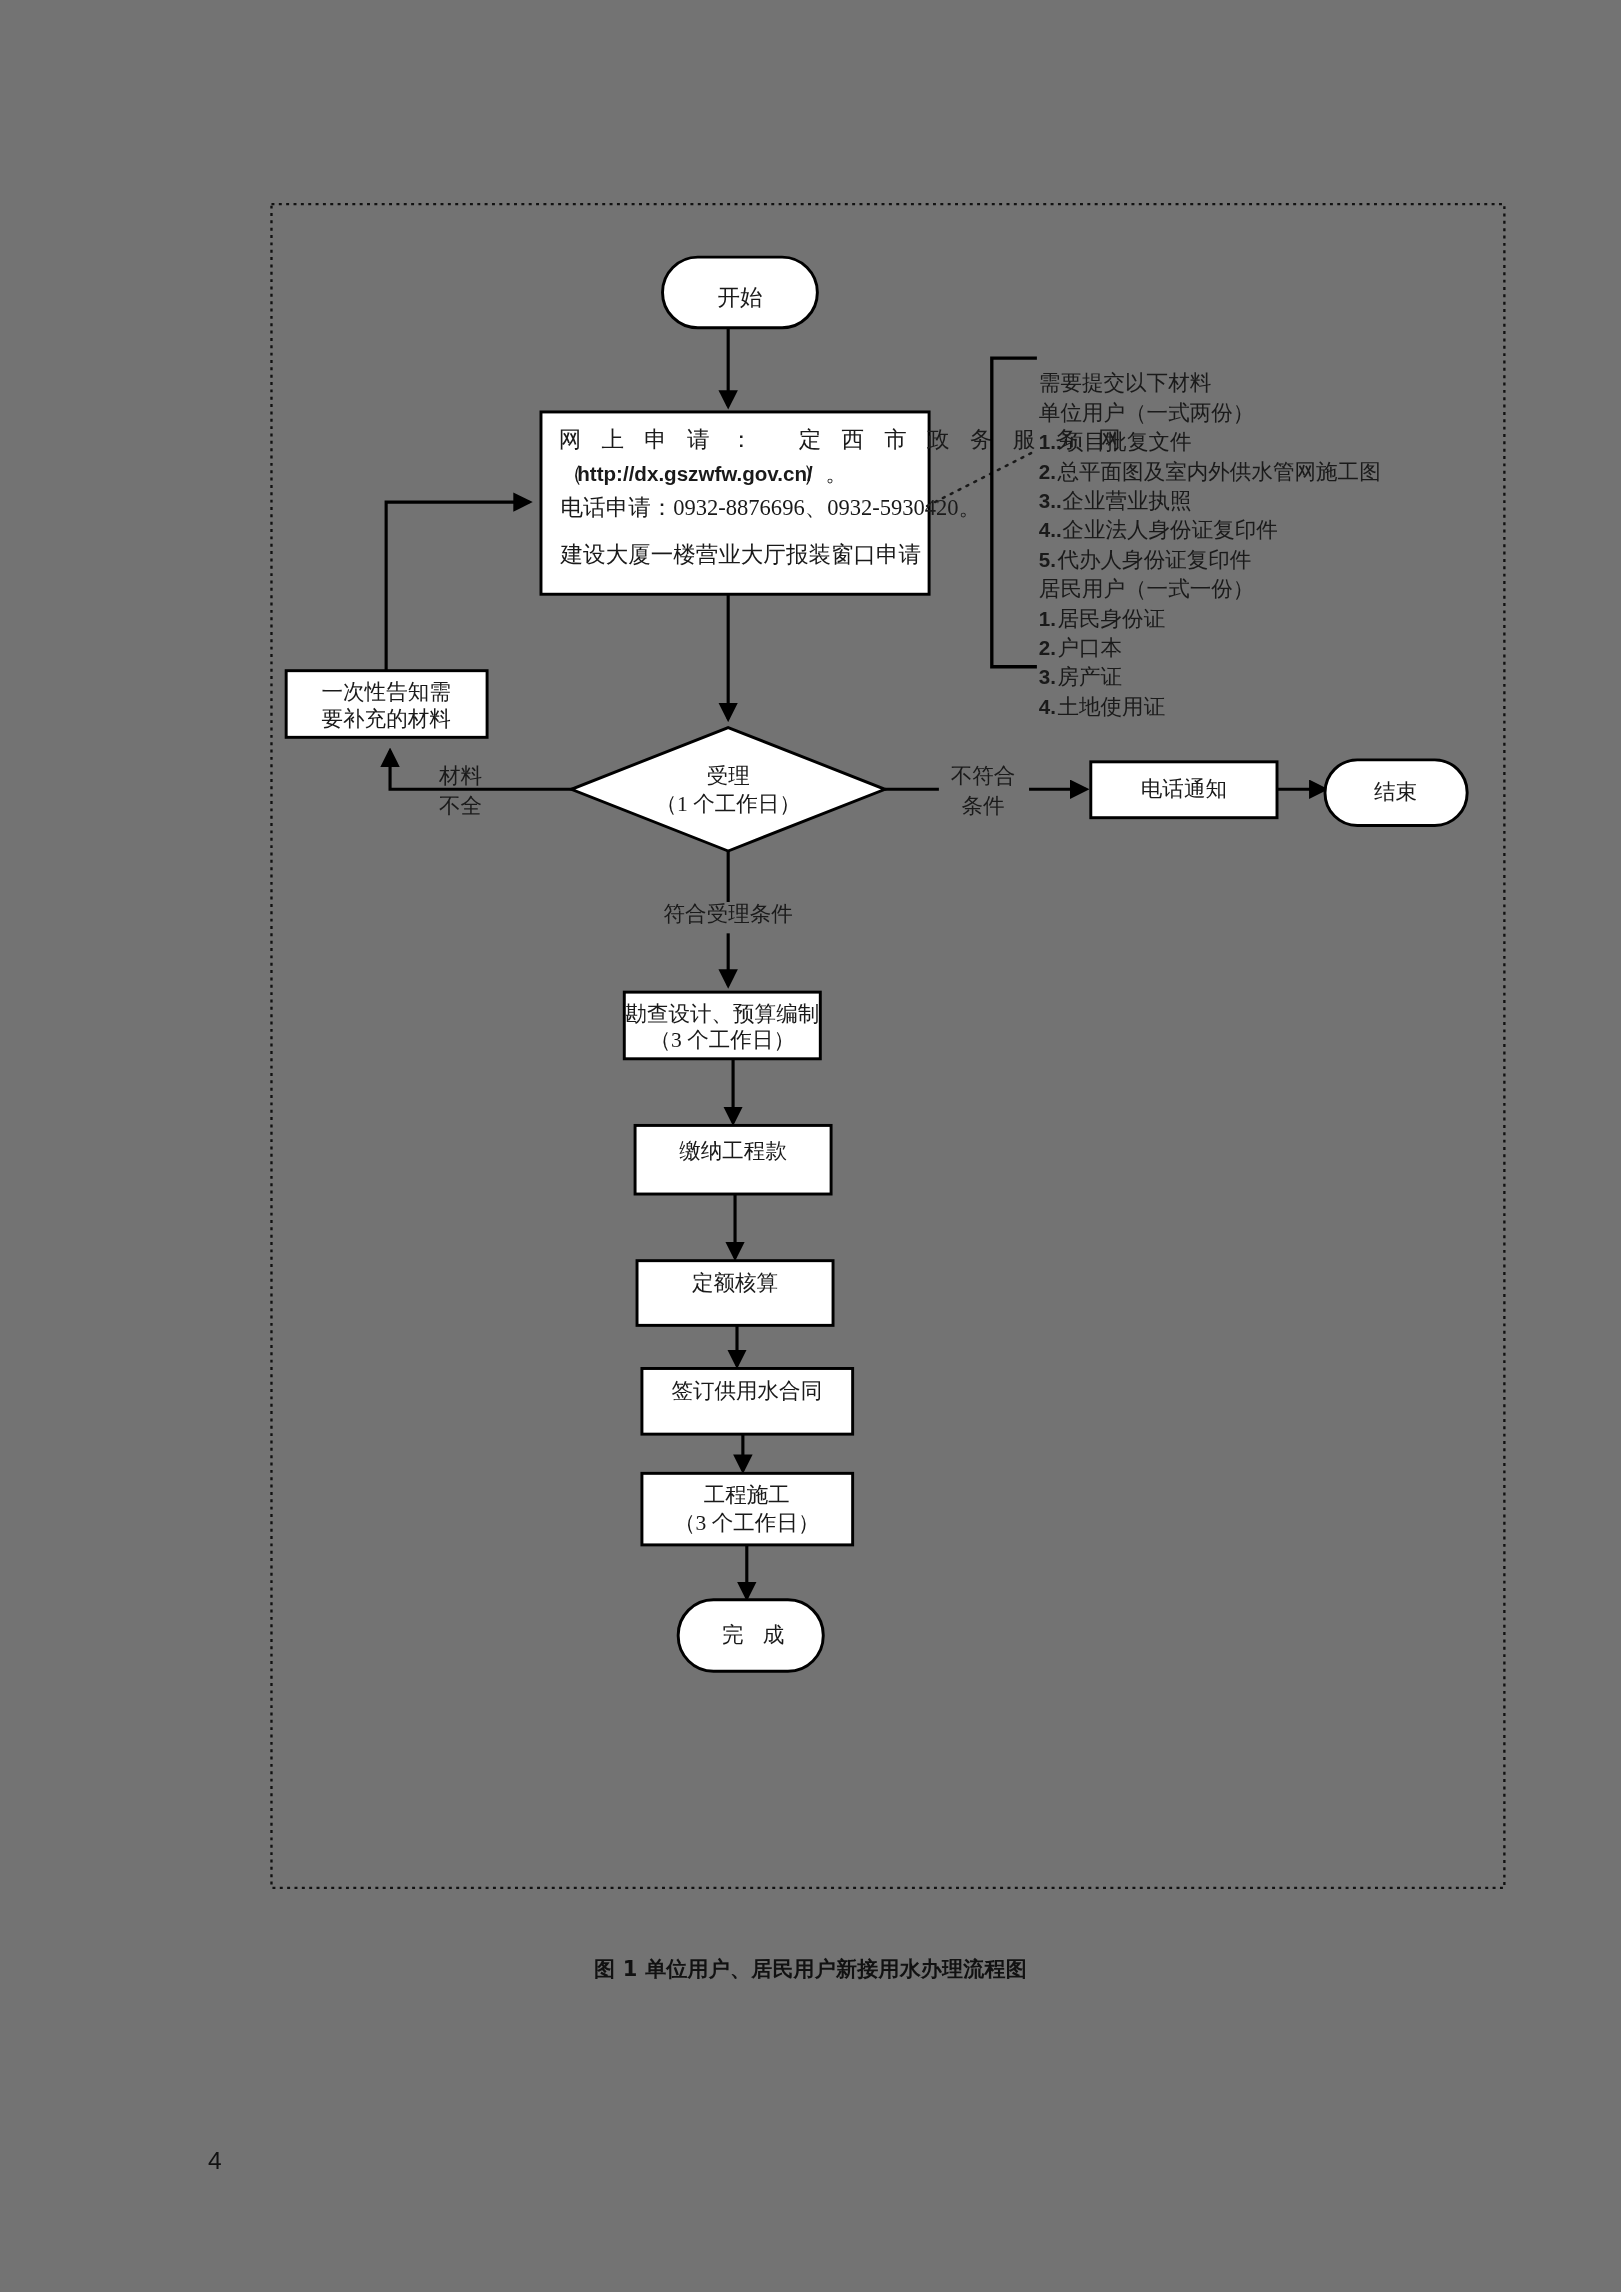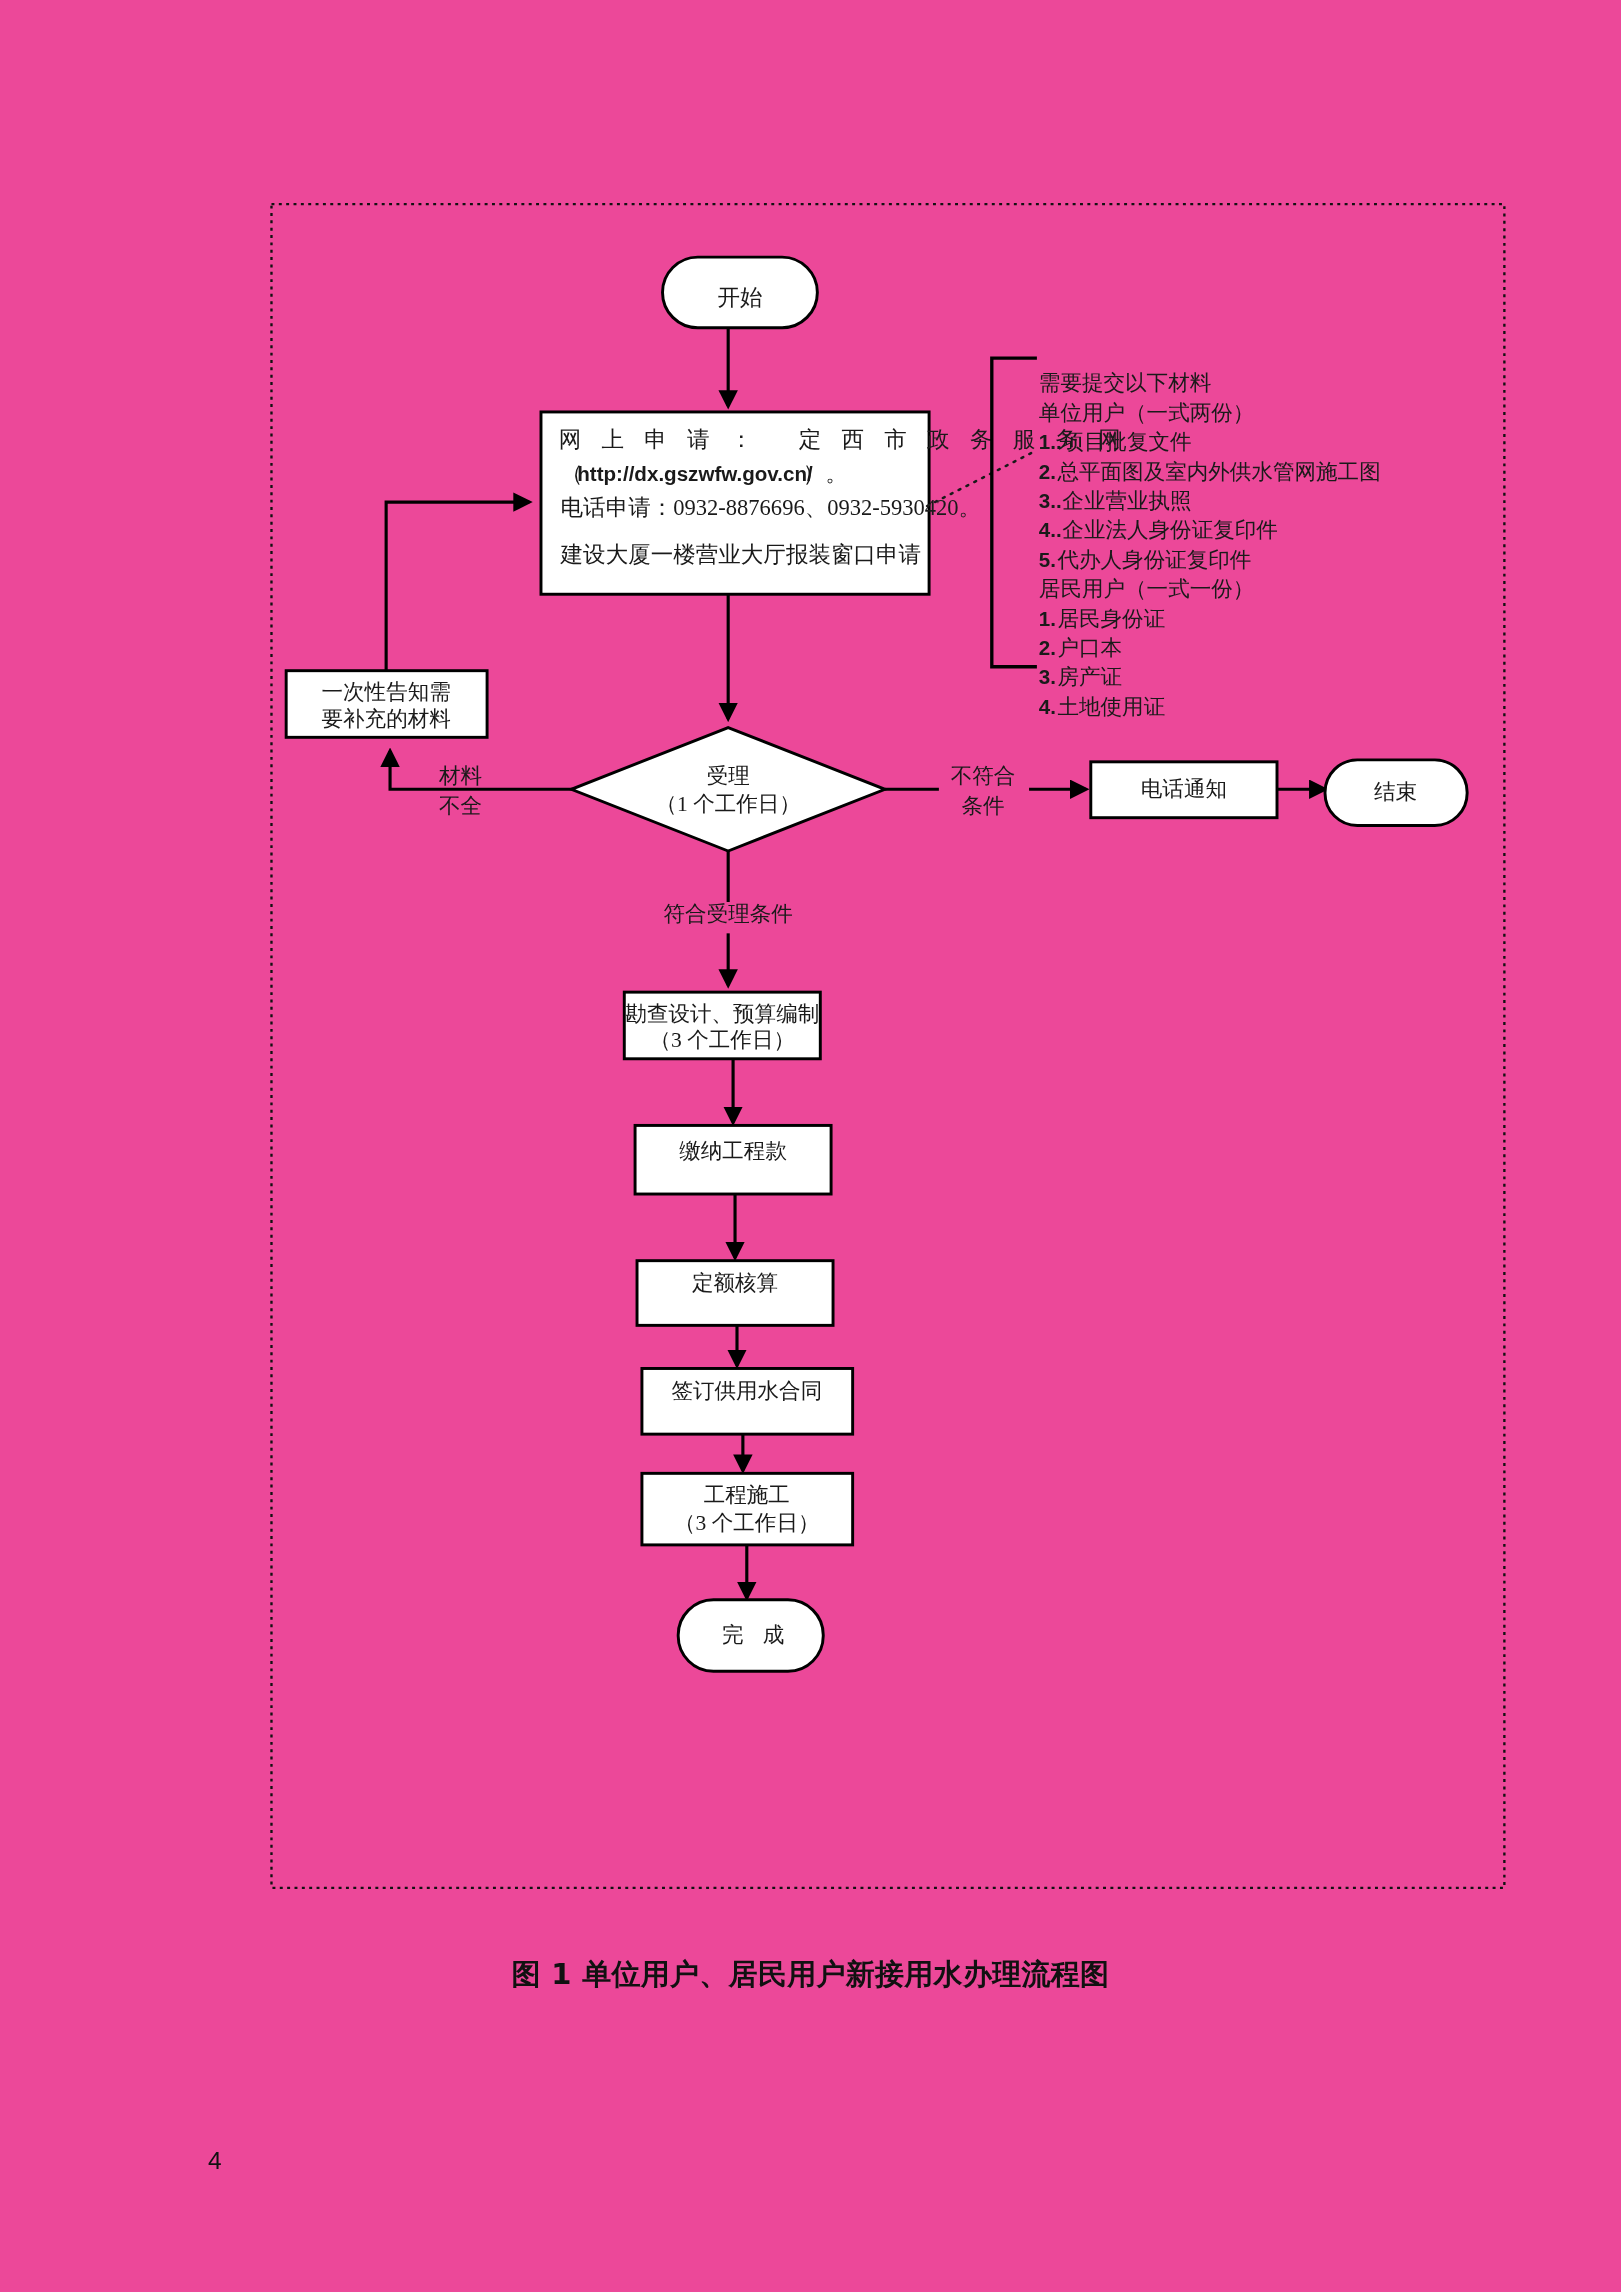--- a/index.html
+++ b/index.html
@@ -8,21 +8,21 @@
     padding: 0;
     background: #ffffff;
   }
   body {
     font-family: "Liberation Serif", "DejaVu Serif", serif;
   }
   #page {
     position: relative;
     width: 1621px;
     height: 2293px;
-    background: #ec4899;
+    background: #737373;
     overflow: hidden;
   }
   #flow-svg {
     position: absolute;
     left: 0;
     top: 0;
     width: 1621px;
     height: 2293px;
   }
   .node-box {
@@ -103,21 +103,21 @@
     letter-spacing: 0.9em;
   }
   #caption {
     position: absolute;
     left: 0;
     top: 1955px;
     width: 1621px;
     text-align: center;
     font-family: "DejaVu Sans", "Liberation Sans", sans-serif;
     font-weight: 700;
-    font-size: 29px;
+    font-size: 21px;
     color: #111111;
     letter-spacing: 0.01em;
   }
   #page-number {
     position: absolute;
     left: 208px;
     top: 2147px;
     font-family: "Liberation Sans", "DejaVu Sans", sans-serif;
     font-size: 24.5px;
     color: #111111;

